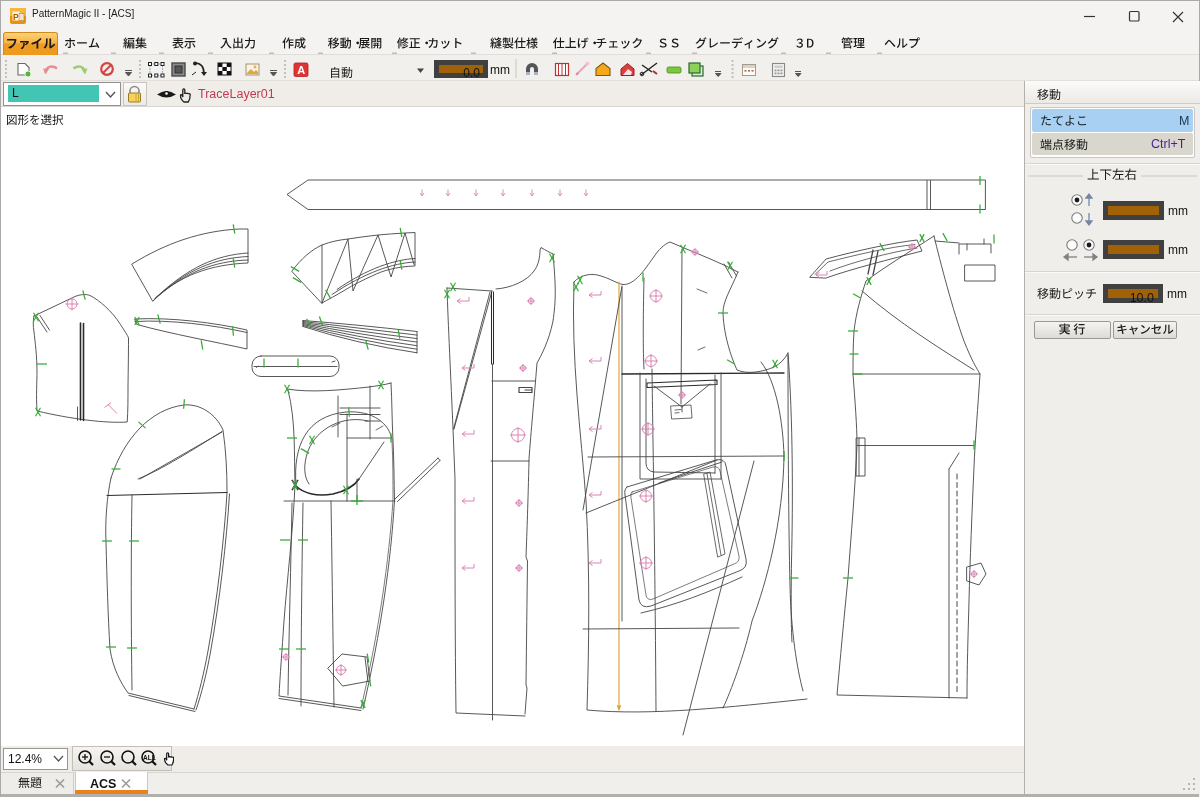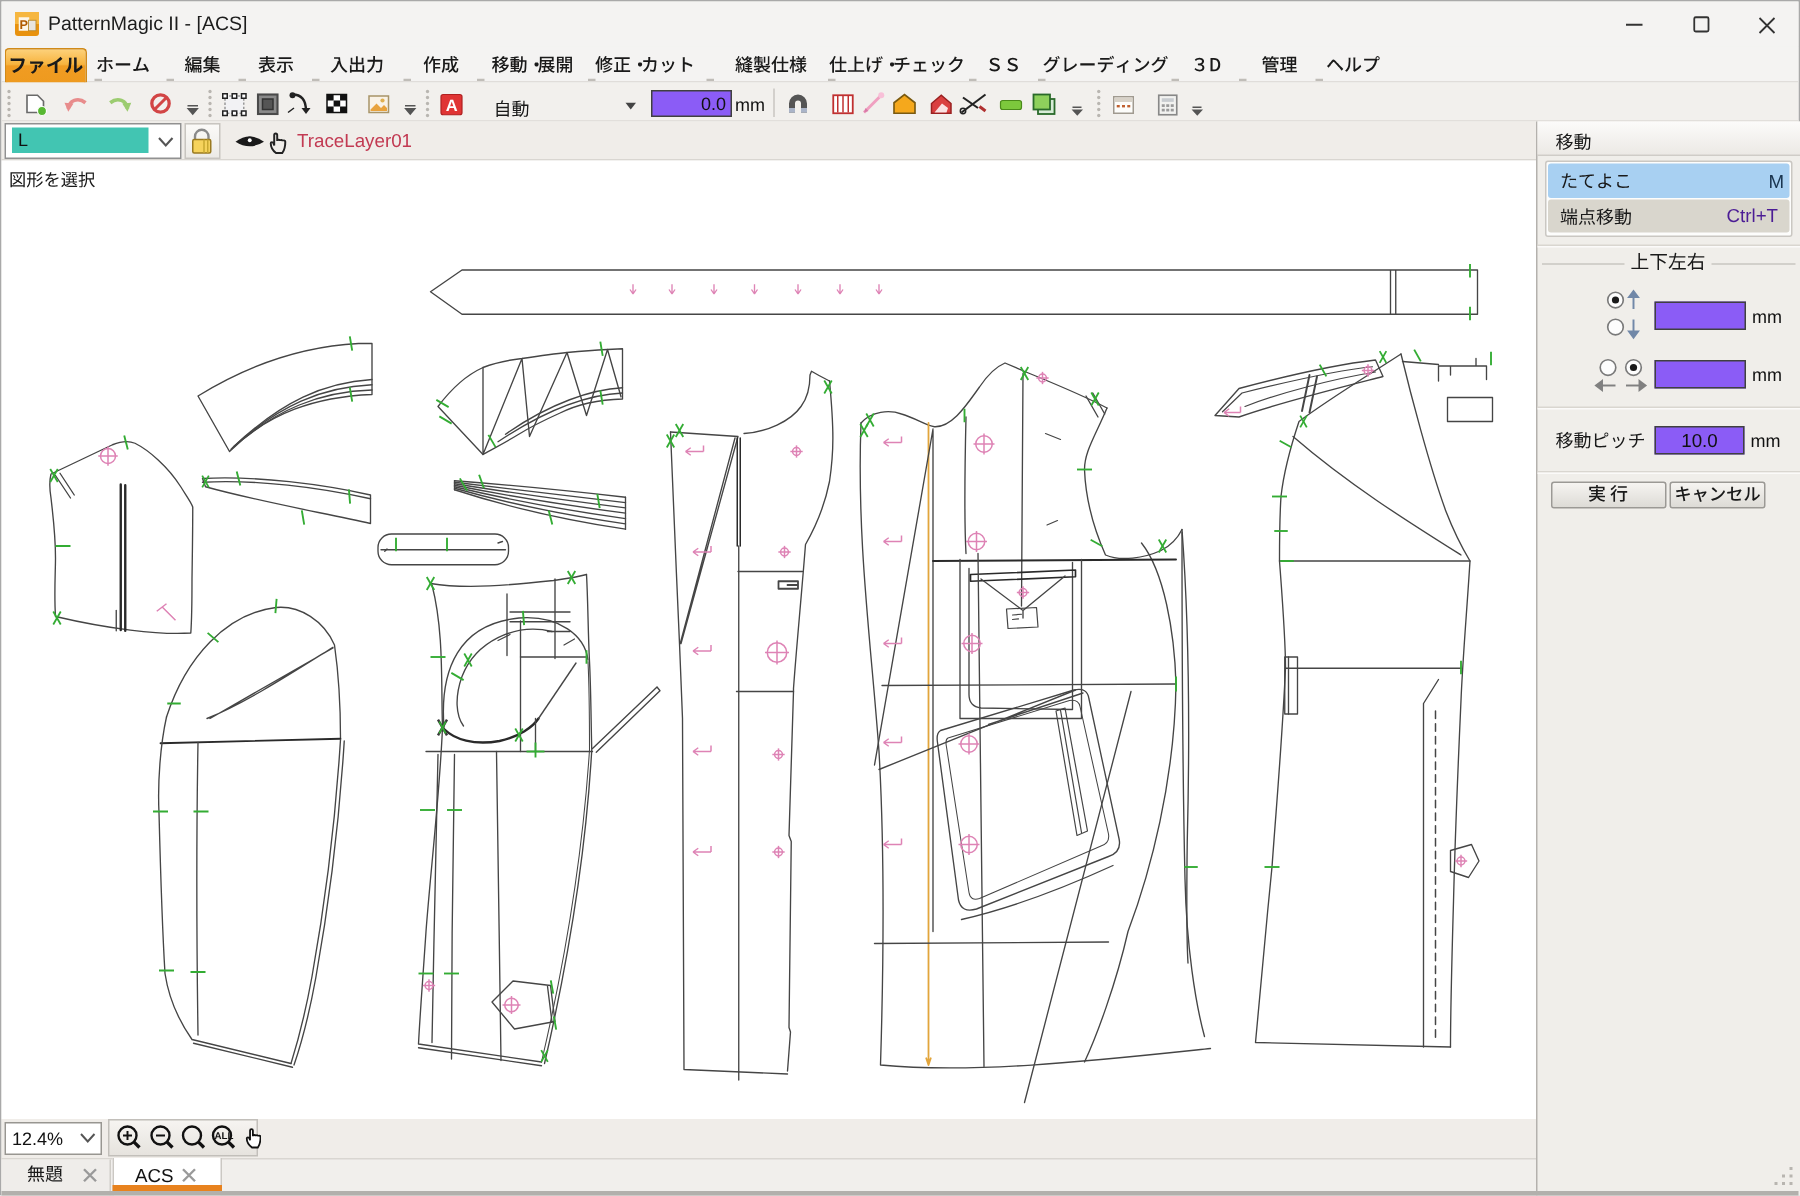--- a/index.html
+++ b/index.html
@@ -6,36 +6,36 @@
 #win{position:relative;width:1200px;height:797px;border:1px solid #a9a9a9}
 .abs{position:absolute}
 #titlebar{left:0;top:0;width:1198px;height:30px;background:#f4f3f2}
 #menubar{left:0;top:30px;width:1198px;height:24px;background:#f4f3f2;border-bottom:1px solid #e0ddda}
 #toolbar{left:0;top:54px;width:1198px;height:26px;background:#f2f0ed;border-bottom:1px solid #e2dfdb}
 #layerbar{left:0;top:80px;width:1023px;height:26px;background:#f0ede9;border-bottom:1px solid #d9d6d1}
 #canvas{left:0;top:106px;width:1023px;height:639px;background:#fff}
 #rightpanel{left:1023px;top:80px;width:176px;height:716px;background:#f0eeea;border-left:1px solid #b4b1ad}
 #zoombar{left:0;top:745px;width:1023px;height:26px;background:#f0ede9}
 #tabbar{left:0;top:771px;width:1023px;height:25px;background:#f1efec;border-top:1px solid #d9d6d1}
-.ibox{position:absolute;background:#8b5cf6;border:1px solid #404040}
+.ibox{position:absolute;background:#a16207;border:5px solid #404040}
 </style></head><body>
 <div id="win">
 <div class="abs" id="titlebar"></div>
     <div class="abs" id="menubar"></div>
     <div class="abs" id="toolbar"></div>
     <div class="abs" id="layerbar"></div>
     <div class="abs" id="canvas"></div>
     <svg class="abs" style="left:9px;top:7px" width="17" height="17">
 <rect x="0" y="0" width="16" height="16" rx="2" fill="#e8920f"></rect>
 <rect x="0" y="0" width="16" height="8" fill="#f6b63f"></rect>
 <rect x="2.5" y="3.5" width="7" height="9" fill="#fdf5e8"></rect>
 <text x="3" y="11.5" font-size="8.5" font-weight="bold" fill="#b05a00" font-family="Liberation Sans">P</text>
 <rect x="9" y="5.5" width="5" height="7" fill="#e8e4de" stroke="#b98a30" stroke-width="0.6"></rect>
 </svg>
-    <div class="abs" style="left:31px;top:7px;font-size:13px;color:#1c1c1c">PatternMagic II - [ACS]</div>
+    <div class="abs" style="left:31px;top:7px;font-size:10px;color:#1c1c1c">PatternMagic II - [ACS]</div>
     <svg class="abs" style="left:1070px;top:0" width="128" height="30">
 <line x1="13" y1="15.5" x2="24" y2="15.5" stroke="#333" stroke-width="1.2"></line>
 <rect x="58.5" y="10.5" width="9.5" height="9.5" fill="none" stroke="#333" stroke-width="1.2" rx="1"></rect>
 <path d="M102,11 L112,21 M112,11 L102,21" stroke="#333" stroke-width="1.2"></path>
 </svg>
     <div class="abs" style="left:2px;top:31px;width:55px;height:23px;background:linear-gradient(#fdd17a,#f7b33e 45%,#f09c22 50%,#ee9a1f);border:1px solid #d08a1a;border-bottom:none;border-radius:3px 3px 0 0"></div>
     <svg class="abs" style="left:0;top:30px" width="960" height="24">
       <path d="M15.6 8.7Q15.5 8.9 15.5 9.1Q15.4 9.3 15.3 9.5Q15.2 10.0 15.1 10.6Q14.9 11.1 14.7 11.8Q14.5 12.4 14.2 13.0Q13.8 13.6 13.5 14.1Q12.9 14.8 12.1 15.5Q11.4 16.2 10.5 16.7Q9.5 17.2 8.4 17.6L7.1 16.1Q8.3 15.8 9.2 15.3Q10.1 14.9 10.8 14.3Q11.5 13.8 12.0 13.1Q12.4 12.6 12.7 12.0Q13.0 11.4 13.2 10.8Q13.4 10.1 13.4 9.6Q13.3 9.6 12.8 9.6Q12.4 9.6 11.8 9.6Q11.2 9.6 10.6 9.6Q10.0 9.6 9.4 9.6Q8.8 9.6 8.3 9.6Q7.8 9.6 7.6 9.6Q7.2 9.6 6.8 9.6Q6.4 9.6 6.1 9.6V7.9Q6.3 7.9 6.6 7.9Q6.9 8.0 7.1 8.0Q7.4 8.0 7.6 8.0Q7.8 8.0 8.2 8.0Q8.6 8.0 9.0 8.0Q9.5 8.0 10.1 8.0Q10.6 8.0 11.1 8.0Q11.7 8.0 12.1 8.0Q12.6 8.0 12.9 8.0Q13.3 8.0 13.4 8.0Q13.6 8.0 13.9 8.0Q14.1 8.0 14.4 7.9Z M28.1 10.8Q28.0 10.9 27.9 11.0Q27.8 11.2 27.7 11.3Q27.6 11.5 27.3 11.9Q27.0 12.3 26.7 12.7Q26.3 13.2 26.0 13.6Q25.6 14.0 25.2 14.2L24.0 13.4Q24.4 13.1 24.7 12.8Q25.1 12.4 25.4 12.1Q25.7 11.7 25.8 11.5Q25.6 11.5 25.2 11.5Q24.8 11.5 24.3 11.5Q23.7 11.5 23.1 11.5Q22.5 11.5 21.9 11.5Q21.4 11.5 20.9 11.5Q20.5 11.5 20.4 11.5Q20.1 11.5 19.7 11.5Q19.4 11.5 19.1 11.5V9.9Q19.4 10.0 19.7 10.0Q20.1 10.0 20.4 10.0Q20.5 10.0 21.0 10.0Q21.4 10.0 22.0 10.0Q22.7 10.0 23.3 10.0Q24.0 10.0 24.6 10.0Q25.2 10.0 25.6 10.0Q26.0 10.0 26.2 10.0Q26.3 10.0 26.5 10.0Q26.7 10.0 26.9 10.0Q27.1 10.0 27.2 9.9ZM23.8 12.1Q23.8 12.8 23.8 13.5Q23.7 14.1 23.6 14.8Q23.4 15.4 23.1 16.0Q22.8 16.6 22.3 17.2Q21.7 17.7 20.8 18.2L19.5 17.2Q19.7 17.1 20.0 16.9Q20.2 16.8 20.5 16.6Q21.2 16.1 21.6 15.6Q21.9 15.0 22.1 14.4Q22.2 13.8 22.2 13.0Q22.2 12.7 22.2 12.5Q22.1 12.3 22.1 12.1Z M30.3 12.1Q32.0 11.7 33.3 11.1Q34.7 10.5 35.7 9.9Q36.4 9.5 37.0 9.0Q37.7 8.5 38.3 7.9Q38.9 7.4 39.3 6.9L40.6 8.1Q40.0 8.7 39.4 9.3Q38.7 9.9 37.9 10.4Q37.2 10.9 36.5 11.4Q35.8 11.8 34.9 12.2Q34.0 12.6 33.0 13.0Q32.0 13.4 31.1 13.7ZM35.5 10.7 37.3 10.3V15.9Q37.3 16.2 37.3 16.5Q37.3 16.8 37.3 17.1Q37.3 17.4 37.4 17.6H35.4Q35.4 17.4 35.4 17.1Q35.5 16.8 35.5 16.5Q35.5 16.2 35.5 15.9Z M48.3 16.7Q48.3 16.5 48.4 16.3Q48.4 16.1 48.4 15.8Q48.4 15.7 48.4 15.3Q48.4 14.8 48.4 14.3Q48.4 13.7 48.4 13.0Q48.4 12.3 48.4 11.6Q48.4 10.9 48.4 10.3Q48.4 9.7 48.4 9.2Q48.4 8.7 48.4 8.5Q48.4 8.1 48.3 7.8Q48.3 7.5 48.3 7.4H50.1Q50.1 7.5 50.1 7.8Q50.1 8.1 50.1 8.5Q50.1 8.7 50.1 9.2Q50.1 9.6 50.1 10.1Q50.1 10.7 50.1 11.3Q50.1 11.9 50.1 12.5Q50.1 13.1 50.1 13.6Q50.1 14.1 50.1 14.5Q50.1 14.9 50.1 15.1Q50.6 14.8 51.1 14.4Q51.7 14.1 52.2 13.5Q52.7 13.0 53.2 12.4L54.1 13.8Q53.6 14.5 52.9 15.1Q52.1 15.8 51.4 16.3Q50.6 16.9 49.9 17.2Q49.7 17.3 49.5 17.4Q49.4 17.5 49.3 17.6ZM42.5 16.5Q43.3 16.0 43.8 15.2Q44.4 14.3 44.6 13.5Q44.8 13.1 44.8 12.5Q44.9 11.9 44.9 11.2Q45.0 10.5 45.0 9.9Q45.0 9.2 45.0 8.6Q45.0 8.2 45.0 8.0Q44.9 7.7 44.9 7.5H46.7Q46.7 7.5 46.7 7.7Q46.7 7.8 46.6 8.1Q46.6 8.3 46.6 8.6Q46.6 9.1 46.6 9.9Q46.6 10.6 46.6 11.4Q46.5 12.1 46.4 12.8Q46.4 13.5 46.3 14.0Q46.0 15.0 45.4 15.9Q44.8 16.8 44.0 17.6Z" fill="#1a1a1a"></path>
       <path d="M69.9 7.0Q69.9 7.1 69.8 7.3Q69.8 7.4 69.8 7.6Q69.8 7.8 69.8 7.9Q69.8 8.3 69.8 8.7Q69.8 9.1 69.8 9.5Q69.8 9.9 69.8 10.3Q69.8 10.5 69.8 10.9Q69.8 11.4 69.8 11.9Q69.8 12.5 69.8 13.1Q69.8 13.7 69.8 14.2Q69.8 14.8 69.8 15.2Q69.8 15.7 69.8 15.9Q69.8 16.4 69.5 16.7Q69.3 16.9 68.7 16.9Q68.4 16.9 68.1 16.9Q67.7 16.9 67.4 16.9Q67.1 16.9 66.9 16.8L66.7 15.7Q67.1 15.7 67.5 15.8Q67.9 15.8 68.1 15.8Q68.3 15.8 68.5 15.7Q68.6 15.6 68.6 15.4Q68.6 15.2 68.6 14.8Q68.6 14.4 68.6 13.9Q68.6 13.4 68.6 12.8Q68.6 12.2 68.6 11.7Q68.6 11.2 68.6 10.8Q68.6 10.4 68.6 10.3Q68.6 10.0 68.6 9.6Q68.6 9.2 68.6 8.7Q68.6 8.3 68.6 7.9Q68.6 7.7 68.5 7.4Q68.5 7.1 68.5 7.0ZM64.3 9.0Q64.5 9.0 64.8 9.0Q65.1 9.1 65.4 9.1Q65.5 9.1 65.9 9.1Q66.4 9.1 67.0 9.1Q67.6 9.1 68.3 9.1Q69.1 9.1 69.8 9.1Q70.5 9.1 71.1 9.1Q71.7 9.1 72.2 9.1Q72.6 9.1 72.8 9.1Q73.0 9.1 73.3 9.0Q73.6 9.0 73.9 9.0V10.2Q73.6 10.2 73.3 10.2Q73.0 10.2 72.8 10.2Q72.6 10.2 72.2 10.2Q71.8 10.2 71.1 10.2Q70.5 10.2 69.8 10.2Q69.1 10.2 68.4 10.2Q67.7 10.2 67.0 10.2Q66.4 10.2 66.0 10.2Q65.5 10.2 65.4 10.2Q65.1 10.2 64.8 10.2Q64.5 10.2 64.3 10.2ZM67.2 12.0Q67.0 12.4 66.7 12.8Q66.4 13.3 66.1 13.8Q65.7 14.2 65.4 14.6Q65.1 15.0 64.9 15.3L63.8 14.6Q64.1 14.3 64.4 13.9Q64.8 13.6 65.1 13.1Q65.4 12.7 65.7 12.3Q65.9 11.9 66.1 11.5ZM72.2 11.5Q72.5 11.8 72.8 12.2Q73.0 12.6 73.3 13.0Q73.6 13.4 73.9 13.9Q74.1 14.3 74.3 14.6L73.2 15.2Q73.0 14.9 72.8 14.4Q72.5 14.0 72.2 13.5Q72.0 13.1 71.7 12.7Q71.4 12.3 71.2 12.0Z M76.2 11.1Q76.4 11.2 76.7 11.2Q77.0 11.2 77.3 11.2Q77.6 11.2 78.0 11.2Q78.2 11.2 78.6 11.2Q79.0 11.2 79.6 11.2Q80.1 11.2 80.7 11.2Q81.3 11.2 81.9 11.2Q82.4 11.2 83.0 11.2Q83.5 11.2 83.9 11.2Q84.3 11.2 84.5 11.2Q84.9 11.2 85.3 11.2Q85.6 11.2 85.8 11.1V12.6Q85.6 12.6 85.2 12.6Q84.9 12.6 84.5 12.6Q84.3 12.6 83.9 12.6Q83.5 12.6 83.0 12.6Q82.4 12.6 81.9 12.6Q81.3 12.6 80.7 12.6Q80.1 12.6 79.6 12.6Q79.0 12.6 78.6 12.6Q78.2 12.6 78.0 12.6Q77.5 12.6 77.0 12.6Q76.5 12.6 76.2 12.6Z M93.4 7.5Q93.3 7.8 93.2 8.0Q93.1 8.3 93.0 8.7Q92.9 9.0 92.7 9.6Q92.5 10.1 92.3 10.7Q92.1 11.4 91.9 12.1Q91.7 12.7 91.4 13.4Q91.2 14.0 91.0 14.5Q90.9 15.0 90.7 15.3L89.3 15.4Q89.5 15.0 89.7 14.5Q89.9 13.9 90.1 13.2Q90.4 12.6 90.6 11.9Q90.8 11.2 91.0 10.5Q91.3 9.9 91.4 9.3Q91.6 8.8 91.7 8.5Q91.8 8.0 91.8 7.7Q91.9 7.5 91.9 7.2ZM95.7 11.5Q96.0 11.9 96.4 12.6Q96.7 13.2 97.1 13.9Q97.5 14.6 97.8 15.3Q98.1 15.9 98.3 16.4L97.0 17.0Q96.8 16.5 96.5 15.8Q96.3 15.1 95.9 14.4Q95.5 13.7 95.2 13.0Q94.8 12.4 94.5 12.0ZM89.0 15.0Q89.5 15.0 90.1 14.9Q90.7 14.9 91.4 14.8Q92.1 14.7 92.8 14.7Q93.5 14.6 94.2 14.5Q94.9 14.4 95.5 14.4Q96.1 14.3 96.5 14.2L96.8 15.4Q96.4 15.5 95.7 15.5Q95.1 15.6 94.4 15.7Q93.7 15.8 92.9 15.9Q92.2 15.9 91.4 16.0Q90.7 16.1 90.1 16.2Q89.5 16.2 89.1 16.3Q88.9 16.3 88.6 16.3Q88.3 16.4 88.0 16.4L87.8 15.0Q88.1 15.0 88.4 15.0Q88.8 15.0 89.0 15.0Z" fill="#1a1a1a"></path>
       <path d="M129.4 12.6H130.1V17.4H129.4ZM130.9 12.6H131.6V17.4H130.9ZM126.7 7.1H133.4V8.1H126.7ZM128.3 14.4H132.9V15.3H128.3ZM127.1 8.7H128.1V11.3Q128.1 12.0 128.1 12.8Q128.0 13.6 127.9 14.4Q127.7 15.2 127.5 16.0Q127.2 16.7 126.7 17.4Q126.6 17.3 126.5 17.2Q126.3 17.0 126.2 16.9Q126.0 16.8 125.9 16.8Q126.3 16.2 126.6 15.5Q126.8 14.8 126.9 14.0Q127.1 13.3 127.1 12.6Q127.1 11.9 127.1 11.3ZM127.6 8.7H133.1V11.6H127.6V10.7H132.0V9.6H127.6ZM127.9 12.3H133.0V13.2H128.7V17.5H127.9ZM132.4 12.3H133.3V16.5Q133.3 16.8 133.3 17.0Q133.2 17.2 133.0 17.3Q132.8 17.4 132.6 17.5Q132.4 17.5 132.0 17.5Q132.0 17.3 131.9 17.0Q131.8 16.8 131.7 16.6Q131.9 16.6 132.1 16.6Q132.2 16.6 132.3 16.6Q132.4 16.6 132.4 16.5ZM124.3 6.4 125.2 6.7Q125.0 7.2 124.8 7.7Q124.5 8.2 124.3 8.6Q124.0 9.0 123.8 9.4L123.0 9.1Q123.2 8.7 123.5 8.2Q123.7 7.8 123.9 7.3Q124.1 6.8 124.3 6.4ZM125.5 7.8 126.5 8.2Q126.1 8.9 125.6 9.6Q125.1 10.3 124.6 11.0Q124.1 11.7 123.7 12.2L123.0 11.9Q123.3 11.5 123.7 11.0Q124.0 10.5 124.4 9.9Q124.7 9.3 125.0 8.8Q125.3 8.2 125.5 7.8ZM122.4 9.0 122.9 8.2Q123.3 8.5 123.6 8.9Q123.9 9.2 124.2 9.6Q124.5 9.9 124.6 10.2L124.0 11.0Q123.9 10.7 123.6 10.4Q123.3 10.0 123.0 9.6Q122.7 9.3 122.4 9.0ZM125.1 10.5 125.9 10.2Q126.1 10.6 126.3 11.1Q126.5 11.6 126.7 12.0Q126.8 12.4 126.9 12.8L126.1 13.1Q126.0 12.8 125.9 12.3Q125.7 11.9 125.5 11.4Q125.3 10.9 125.1 10.5ZM122.3 11.7Q123.1 11.6 124.1 11.6Q125.1 11.5 126.2 11.4L126.2 12.4Q125.2 12.5 124.2 12.5Q123.2 12.6 122.4 12.7ZM125.3 13.5 126.1 13.3Q126.3 13.8 126.5 14.4Q126.7 15.0 126.7 15.5L125.9 15.7Q125.9 15.3 125.7 14.6Q125.6 14.0 125.3 13.5ZM122.9 13.3 123.8 13.5Q123.7 14.3 123.5 15.1Q123.3 16.0 123.1 16.5Q123.0 16.5 122.8 16.4Q122.7 16.3 122.5 16.3Q122.4 16.2 122.2 16.1Q122.5 15.6 122.7 14.8Q122.9 14.1 122.9 13.3ZM124.2 12.1H125.1V17.5H124.2Z M134.6 13.7H145.4V14.7H134.6ZM136.8 9.3H144.1V10.1H136.8ZM136.8 10.8H144.1V11.5H136.8ZM136.6 7.7H144.7V8.6H136.6ZM139.7 8.3H140.8V12.6H139.7ZM139.4 12.9H140.5V17.5H139.4ZM139.2 14.1 140.1 14.5Q139.7 15.0 139.1 15.4Q138.5 15.8 137.8 16.2Q137.1 16.6 136.4 16.9Q135.7 17.2 135.0 17.4Q134.9 17.2 134.7 16.9Q134.5 16.6 134.3 16.5Q134.9 16.3 135.7 16.1Q136.4 15.8 137.0 15.5Q137.7 15.2 138.3 14.8Q138.8 14.5 139.2 14.1ZM140.7 14.1Q141.1 14.4 141.7 14.8Q142.2 15.2 142.9 15.5Q143.6 15.8 144.3 16.0Q145.0 16.2 145.7 16.4Q145.5 16.5 145.4 16.7Q145.3 16.8 145.1 17.0Q145.0 17.2 144.9 17.3Q144.3 17.1 143.6 16.8Q142.8 16.5 142.2 16.2Q141.5 15.8 140.9 15.4Q140.3 15.0 139.9 14.5ZM140.3 6.4 141.5 6.5Q141.3 7.0 141.0 7.5Q140.7 8.0 140.5 8.3L139.5 8.1Q139.7 7.8 139.9 7.3Q140.1 6.8 140.3 6.4ZM137.2 6.3 138.3 6.6Q138.0 7.2 137.5 7.9Q137.0 8.6 136.4 9.3Q135.8 10.0 135.1 10.5Q135.0 10.4 134.9 10.3Q134.7 10.1 134.6 10.0Q134.4 9.9 134.3 9.8Q135.0 9.3 135.5 8.7Q136.1 8.1 136.5 7.5Q136.9 6.9 137.2 6.3ZM136.0 8.3H137.1V12.2H145.1V13.1H136.0Z" fill="#1a1a1a"></path>
@@ -537,21 +537,21 @@
     </svg>
     <div class="abs" id="rightpanel"></div>
     <div class="abs" style="left:1024px;top:80px;width:175px;height:23px;background:linear-gradient(#fcfbfa,#ece9e5);border-bottom:1px solid #cfccc7"></div>
     <div class="abs" style="left:1029px;top:106px;width:165px;height:51px;background:#fdfdfc;border:1px solid #cac7c2;border-radius:2px"></div>
     <div class="abs" style="left:1031px;top:108px;width:161px;height:23px;background:#a8d0f2;border-radius:2px"></div>
     <div class="abs" style="left:1031px;top:132px;width:161px;height:22px;background:#d9d6cd;border-radius:2px"></div>
     <div class="ibox" style="left:1102px;top:200px;width:61px;height:19px"></div>
     <div class="abs" style="left:1167px;top:203px;font-size:12px;color:#111">mm</div>
     <div class="ibox" style="left:1102px;top:239px;width:61px;height:19px"></div>
     <div class="abs" style="left:1167px;top:242px;font-size:12px;color:#111">mm</div>
-    <div class="ibox" style="left:1102px;top:283px;width:60px;height:19px;font-size:12.5px;text-align:center;padding:1.5px 4px;color:#111">10.0</div>
+    <div class="ibox" style="left:1102px;top:283px;width:60px;height:19px;font-size:12.5px;text-align:right;padding:1.5px 4px;color:#111">10.0</div>
     <div class="abs" style="left:1166px;top:286px;font-size:12px;color:#111">mm</div>
     <div class="abs" style="left:1033px;top:320px;width:77px;height:18px;background:linear-gradient(#f6f4f1,#dddbd6);border:1px solid #9b9995;border-radius:2px"></div>
     <div class="abs" style="left:1112px;top:320px;width:64px;height:18px;background:linear-gradient(#f6f4f1,#dddbd6);border:1px solid #9b9995;border-radius:2px"></div>
     <svg class="abs" style="left:0;top:0" width="1200" height="797">
       <path d="M1043.7 87.9 1044.6 88.1Q1044.1 89.0 1043.3 89.8Q1042.4 90.6 1041.2 91.3Q1041.2 91.2 1041.1 91.1Q1041.0 91.0 1040.8 90.8Q1040.7 90.7 1040.6 90.7Q1041.8 90.1 1042.5 89.4Q1043.3 88.6 1043.7 87.9ZM1043.4 89.0H1046.3V89.7H1042.9ZM1046.0 89.0H1046.2L1046.4 88.9L1046.9 89.2Q1046.6 90.1 1046.0 90.9Q1045.4 91.6 1044.7 92.2Q1043.9 92.8 1043.1 93.2Q1042.2 93.6 1041.3 93.8Q1041.3 93.7 1041.1 93.5Q1041.0 93.2 1040.8 93.1Q1041.7 92.9 1042.5 92.6Q1043.3 92.2 1044.0 91.7Q1044.7 91.2 1045.2 90.5Q1045.7 89.9 1046.0 89.1ZM1042.2 90.6 1042.7 90.1Q1043.1 90.3 1043.4 90.5Q1043.8 90.8 1044.1 91.1Q1044.4 91.3 1044.6 91.5L1044.0 92.0Q1043.8 91.8 1043.5 91.6Q1043.2 91.3 1042.8 91.0Q1042.5 90.8 1042.2 90.6ZM1044.3 92.4 1045.3 92.6Q1044.7 93.6 1043.7 94.5Q1042.8 95.4 1041.4 96.1Q1041.3 96.0 1041.2 95.9Q1041.1 95.8 1041.0 95.7Q1040.9 95.6 1040.8 95.5Q1041.7 95.1 1042.4 94.6Q1043.1 94.1 1043.6 93.5Q1044.1 93.0 1044.3 92.4ZM1044.0 93.6H1046.9V94.3H1043.5ZM1046.6 93.6H1046.8L1047.0 93.5L1047.5 93.8Q1047.2 94.9 1046.5 95.8Q1045.9 96.7 1045.0 97.3Q1044.2 97.9 1043.1 98.3Q1042.1 98.7 1041.1 99.0Q1041.0 98.8 1040.9 98.6Q1040.7 98.3 1040.6 98.2Q1041.6 98.0 1042.6 97.6Q1043.5 97.3 1044.3 96.7Q1045.1 96.2 1045.7 95.4Q1046.3 94.7 1046.6 93.7ZM1042.4 95.4 1043.1 94.9Q1043.4 95.1 1043.8 95.4Q1044.2 95.6 1044.6 95.9Q1044.9 96.2 1045.2 96.5L1044.5 97.0Q1044.3 96.8 1044.0 96.5Q1043.6 96.2 1043.2 95.9Q1042.8 95.6 1042.4 95.4ZM1038.5 88.9H1039.4V98.9H1038.5ZM1036.6 91.3H1040.9V92.1H1036.6ZM1038.6 91.6 1039.2 91.9Q1039.0 92.5 1038.7 93.2Q1038.5 93.9 1038.1 94.5Q1037.8 95.2 1037.5 95.8Q1037.2 96.4 1036.8 96.8Q1036.7 96.6 1036.6 96.3Q1036.5 96.1 1036.3 95.9Q1036.7 95.6 1037.0 95.1Q1037.3 94.6 1037.6 94.0Q1037.9 93.4 1038.2 92.8Q1038.4 92.2 1038.6 91.6ZM1040.3 88.1 1041.0 88.8Q1040.4 89.0 1039.7 89.2Q1039.0 89.4 1038.2 89.5Q1037.5 89.7 1036.8 89.8Q1036.8 89.6 1036.7 89.4Q1036.6 89.2 1036.5 89.1Q1037.2 89.0 1037.9 88.8Q1038.6 88.7 1039.3 88.5Q1039.9 88.3 1040.3 88.1ZM1039.4 92.8Q1039.5 92.9 1039.7 93.2Q1040.0 93.4 1040.2 93.7Q1040.5 94.0 1040.7 94.2Q1041.0 94.4 1041.1 94.5L1040.5 95.3Q1040.4 95.1 1040.2 94.8Q1040.0 94.5 1039.8 94.2Q1039.5 93.9 1039.3 93.6Q1039.1 93.4 1039.0 93.2Z M1048.8 95.8H1054.3V96.4H1048.8ZM1048.5 90.0H1054.5V90.7H1048.5ZM1051.1 88.9H1051.9V97.7H1051.1ZM1048.5 97.7Q1049.2 97.7 1050.2 97.6Q1051.1 97.5 1052.2 97.4Q1053.3 97.3 1054.4 97.2L1054.4 97.9Q1053.3 98.0 1052.3 98.1Q1051.3 98.2 1050.3 98.3Q1049.4 98.4 1048.6 98.5ZM1049.6 93.5V94.4H1053.5V93.5ZM1049.6 92.1V92.9H1053.5V92.1ZM1048.9 91.4H1054.3V95.0H1048.9ZM1053.8 88.0 1054.3 88.7Q1053.6 88.9 1052.7 89.0Q1051.7 89.1 1050.7 89.2Q1049.7 89.3 1048.8 89.3Q1048.8 89.2 1048.8 89.0Q1048.7 88.8 1048.6 88.6Q1049.3 88.6 1050.0 88.5Q1050.7 88.5 1051.4 88.4Q1052.1 88.3 1052.8 88.2Q1053.4 88.1 1053.8 88.0ZM1054.4 90.7H1058.7V91.6H1054.4ZM1058.4 90.7H1059.3Q1059.3 90.7 1059.3 90.8Q1059.3 90.9 1059.3 91.0Q1059.3 91.1 1059.3 91.2Q1059.2 93.1 1059.1 94.4Q1059.1 95.7 1059.0 96.5Q1059.0 97.3 1058.9 97.8Q1058.8 98.2 1058.6 98.4Q1058.4 98.7 1058.2 98.8Q1058.1 98.9 1057.8 98.9Q1057.5 98.9 1057.1 98.9Q1056.7 98.9 1056.3 98.9Q1056.3 98.7 1056.2 98.5Q1056.2 98.2 1056.1 98.0Q1056.5 98.1 1056.9 98.1Q1057.2 98.1 1057.4 98.1Q1057.6 98.1 1057.7 98.1Q1057.7 98.0 1057.8 97.9Q1057.9 97.8 1058.0 97.3Q1058.1 96.9 1058.2 96.1Q1058.2 95.3 1058.3 94.0Q1058.3 92.8 1058.4 90.9ZM1055.9 88.1H1056.7Q1056.7 89.5 1056.7 90.8Q1056.7 92.2 1056.5 93.4Q1056.4 94.6 1056.1 95.6Q1055.8 96.7 1055.2 97.5Q1054.7 98.4 1053.8 99.0Q1053.8 98.9 1053.7 98.8Q1053.5 98.7 1053.4 98.6Q1053.3 98.4 1053.2 98.4Q1054.0 97.8 1054.5 97.0Q1055.0 96.2 1055.3 95.2Q1055.6 94.2 1055.7 93.1Q1055.8 92.0 1055.8 90.7Q1055.9 89.4 1055.9 88.1Z" fill="#1a1a1a"></path>
       <path d="M1044.3 114.6Q1044.3 114.8 1044.2 115.0Q1044.1 115.3 1044.1 115.5Q1044.0 115.9 1043.9 116.5Q1043.8 117.1 1043.6 117.7Q1043.5 118.3 1043.3 118.9Q1043.2 119.6 1043.0 120.3Q1042.7 121.1 1042.5 121.8Q1042.2 122.6 1042.0 123.3Q1041.7 123.9 1041.5 124.4L1040.4 124.1Q1040.7 123.6 1041.0 123.0Q1041.3 122.3 1041.5 121.6Q1041.8 120.8 1042.0 120.1Q1042.3 119.3 1042.4 118.7Q1042.5 118.3 1042.7 117.8Q1042.8 117.3 1042.9 116.9Q1043.0 116.5 1043.0 116.1Q1043.1 115.7 1043.1 115.5Q1043.2 115.2 1043.2 114.9Q1043.2 114.6 1043.2 114.5ZM1041.7 116.6Q1042.3 116.6 1043.1 116.5Q1043.9 116.4 1044.7 116.3Q1045.5 116.2 1046.2 116.0V116.9Q1045.5 117.1 1044.7 117.2Q1043.8 117.3 1043.1 117.4Q1042.3 117.5 1041.6 117.5Q1041.2 117.5 1040.9 117.4Q1040.6 117.4 1040.2 117.4L1040.2 116.5Q1040.6 116.5 1041.0 116.5Q1041.3 116.6 1041.7 116.6ZM1045.4 118.2Q1045.9 118.2 1046.5 118.1Q1047.1 118.1 1047.6 118.1Q1048.2 118.1 1048.7 118.1Q1049.2 118.2 1049.7 118.2L1049.7 119.1Q1049.2 119.1 1048.7 119.0Q1048.2 119.0 1047.7 119.0Q1047.1 119.0 1046.6 119.0Q1046.0 119.0 1045.4 119.1ZM1045.7 121.1Q1045.6 121.4 1045.6 121.7Q1045.5 122.0 1045.5 122.2Q1045.5 122.4 1045.6 122.6Q1045.7 122.8 1045.9 123.0Q1046.1 123.1 1046.5 123.2Q1046.9 123.3 1047.6 123.3Q1048.1 123.3 1048.7 123.3Q1049.3 123.2 1049.9 123.1L1049.9 124.1Q1049.4 124.1 1048.8 124.2Q1048.2 124.2 1047.5 124.2Q1046.1 124.2 1045.4 123.8Q1044.6 123.3 1044.6 122.5Q1044.6 122.1 1044.7 121.8Q1044.7 121.4 1044.8 121.0Z M1052.0 116.0Q1052.4 116.0 1052.6 116.0Q1052.9 116.0 1053.1 116.0Q1053.4 115.9 1053.9 115.9Q1054.5 115.8 1055.2 115.8Q1055.9 115.7 1056.7 115.6Q1057.5 115.5 1058.3 115.5Q1059.0 115.4 1059.6 115.4Q1060.2 115.3 1060.7 115.3Q1061.2 115.3 1061.6 115.3L1061.6 116.2Q1061.2 116.2 1060.8 116.2Q1060.4 116.2 1060.0 116.3Q1059.5 116.3 1059.2 116.4Q1058.6 116.6 1058.1 117.0Q1057.6 117.5 1057.2 118.0Q1056.9 118.5 1056.7 119.1Q1056.5 119.7 1056.5 120.2Q1056.5 120.9 1056.7 121.4Q1057.0 122.0 1057.4 122.3Q1057.8 122.7 1058.3 122.9Q1058.9 123.1 1059.4 123.2Q1060.0 123.4 1060.6 123.4L1060.3 124.4Q1059.6 124.3 1058.9 124.2Q1058.3 124.0 1057.6 123.7Q1057.0 123.4 1056.6 122.9Q1056.1 122.5 1055.8 121.9Q1055.5 121.2 1055.5 120.4Q1055.5 119.5 1055.9 118.7Q1056.2 117.9 1056.7 117.3Q1057.2 116.7 1057.8 116.4Q1057.4 116.4 1056.8 116.5Q1056.3 116.5 1055.6 116.6Q1055.0 116.7 1054.3 116.8Q1053.6 116.8 1053.1 116.9Q1052.5 117.0 1052.1 117.1Z M1069.5 114.6Q1069.5 114.7 1069.5 114.9Q1069.4 115.1 1069.4 115.4Q1069.4 115.6 1069.4 115.8Q1069.4 116.2 1069.4 116.8Q1069.4 117.4 1069.4 118.0Q1069.4 118.5 1069.4 119.1Q1069.5 119.8 1069.5 120.5Q1069.5 121.1 1069.6 121.7Q1069.6 122.3 1069.6 122.7Q1069.6 123.1 1069.5 123.4Q1069.3 123.8 1069.1 124.0Q1068.8 124.3 1068.4 124.4Q1068.0 124.5 1067.4 124.5Q1066.6 124.5 1065.9 124.4Q1065.3 124.2 1064.9 123.8Q1064.5 123.3 1064.5 122.7Q1064.5 122.1 1064.8 121.7Q1065.2 121.2 1065.8 121.0Q1066.5 120.7 1067.5 120.7Q1068.4 120.7 1069.3 120.9Q1070.1 121.1 1070.8 121.4Q1071.6 121.8 1072.2 122.2Q1072.8 122.6 1073.3 123.0L1072.7 123.9Q1072.2 123.5 1071.7 123.0Q1071.1 122.6 1070.4 122.3Q1069.7 121.9 1069.0 121.7Q1068.2 121.5 1067.4 121.5Q1066.5 121.5 1066.0 121.8Q1065.5 122.1 1065.5 122.6Q1065.5 123.1 1066.0 123.4Q1066.4 123.7 1067.3 123.7Q1068.0 123.7 1068.3 123.3Q1068.6 123.0 1068.6 122.4Q1068.6 122.1 1068.6 121.5Q1068.6 121.0 1068.5 120.3Q1068.5 119.7 1068.5 119.0Q1068.5 118.4 1068.5 118.0Q1068.5 117.6 1068.5 117.2Q1068.5 116.8 1068.5 116.4Q1068.5 116.0 1068.5 115.8Q1068.4 115.5 1068.4 115.3Q1068.4 115.1 1068.4 114.9Q1068.4 114.7 1068.4 114.6ZM1068.9 117.0Q1069.2 117.0 1069.7 117.0Q1070.2 117.0 1070.7 116.9Q1071.3 116.9 1071.9 116.9Q1072.5 116.8 1073.0 116.8L1073.0 117.7Q1072.5 117.7 1071.9 117.8Q1071.3 117.8 1070.8 117.8Q1070.2 117.9 1069.7 117.9Q1069.2 117.9 1068.9 117.9Z M1077.8 115.6Q1078.5 115.7 1079.3 115.7Q1080.1 115.7 1081.0 115.7Q1081.6 115.7 1082.1 115.7Q1082.7 115.7 1083.3 115.6Q1083.8 115.6 1084.2 115.6V116.5Q1083.8 116.6 1083.3 116.6Q1082.7 116.6 1082.1 116.7Q1081.6 116.7 1081.0 116.7Q1080.1 116.7 1079.3 116.7Q1078.5 116.6 1077.8 116.6ZM1078.3 120.4Q1078.2 120.8 1078.1 121.1Q1078.1 121.4 1078.1 121.8Q1078.1 122.5 1078.8 122.9Q1079.5 123.3 1080.9 123.3Q1081.7 123.3 1082.5 123.3Q1083.3 123.2 1083.9 123.1Q1084.6 123.0 1085.0 122.8L1085.0 123.9Q1084.6 124.0 1084.0 124.1Q1083.3 124.2 1082.6 124.2Q1081.8 124.3 1080.9 124.3Q1079.7 124.3 1078.9 124.0Q1078.0 123.8 1077.5 123.3Q1077.1 122.7 1077.1 122.0Q1077.1 121.5 1077.2 121.1Q1077.2 120.7 1077.3 120.3Z" fill="#1a1a1a"></path>
       <path d="M1043.5 142.3H1050.5V143.1H1043.5ZM1045.8 144.5H1046.5V148.8H1045.8ZM1047.6 144.5H1048.3V148.8H1047.6ZM1046.5 137.9H1047.4V141.0H1046.5ZM1043.9 144.2H1049.9V145.0H1044.7V148.9H1043.9ZM1049.4 144.2H1050.2V148.1Q1050.2 148.4 1050.2 148.6Q1050.1 148.7 1049.9 148.8Q1049.8 148.9 1049.5 148.9Q1049.2 149.0 1048.8 149.0Q1048.8 148.8 1048.7 148.6Q1048.6 148.4 1048.6 148.2Q1048.8 148.3 1049.0 148.3Q1049.2 148.3 1049.3 148.2Q1049.4 148.2 1049.4 148.1ZM1046.5 142.5 1047.6 142.7Q1047.4 143.3 1047.2 143.8Q1047.1 144.3 1046.9 144.7L1046.2 144.5Q1046.3 144.1 1046.4 143.5Q1046.5 143.0 1046.5 142.5ZM1044.0 138.5H1044.9V140.6H1049.2V138.5H1050.1V141.4H1044.0ZM1039.6 140.3H1043.4V141.2H1039.6ZM1041.1 138.1H1041.9V140.7H1041.1ZM1039.4 146.5Q1040.2 146.3 1041.3 146.1Q1042.5 145.9 1043.6 145.6L1043.7 146.4Q1042.6 146.7 1041.6 146.9Q1040.5 147.2 1039.6 147.4ZM1039.9 141.7 1040.6 141.6Q1040.7 142.2 1040.8 142.9Q1040.9 143.6 1041.0 144.3Q1041.1 145.0 1041.1 145.5L1040.3 145.6Q1040.3 145.1 1040.3 144.4Q1040.2 143.8 1040.1 143.1Q1040.0 142.4 1039.9 141.7ZM1042.3 141.5 1043.1 141.7Q1043.0 142.4 1042.9 143.2Q1042.7 144.0 1042.6 144.8Q1042.4 145.5 1042.3 146.1L1041.6 145.9Q1041.7 145.5 1041.8 144.9Q1041.9 144.4 1042.0 143.8Q1042.1 143.2 1042.2 142.6Q1042.2 142.0 1042.3 141.5Z M1056.5 137.9H1057.4V142.0H1056.5ZM1053.8 142.4V144.6H1060.1V142.4ZM1053.0 141.6H1061.0V145.4H1053.0ZM1056.9 139.2H1061.9V140.0H1056.9ZM1055.1 146.5 1055.9 146.4Q1056.0 146.8 1056.1 147.2Q1056.2 147.6 1056.2 148.0Q1056.2 148.4 1056.2 148.7L1055.3 148.9Q1055.3 148.6 1055.3 148.1Q1055.3 147.7 1055.2 147.3Q1055.2 146.8 1055.1 146.5ZM1057.6 146.5 1058.4 146.3Q1058.6 146.7 1058.7 147.1Q1058.9 147.5 1059.1 147.9Q1059.2 148.3 1059.3 148.6L1058.4 148.8Q1058.3 148.5 1058.2 148.1Q1058.1 147.7 1057.9 147.3Q1057.7 146.8 1057.6 146.5ZM1060.0 146.4 1060.8 146.1Q1061.1 146.4 1061.4 146.9Q1061.7 147.3 1062.0 147.7Q1062.3 148.2 1062.4 148.5L1061.6 148.9Q1061.4 148.5 1061.2 148.1Q1060.9 147.7 1060.6 147.2Q1060.3 146.8 1060.0 146.4ZM1053.1 146.1 1054.0 146.4Q1053.7 147.1 1053.3 147.8Q1052.8 148.5 1052.3 148.9L1051.5 148.6Q1052.0 148.1 1052.4 147.5Q1052.9 146.8 1053.1 146.1Z M1070.7 137.9 1071.6 138.1Q1071.1 139.0 1070.3 139.8Q1069.4 140.6 1068.2 141.3Q1068.2 141.2 1068.1 141.1Q1068.0 141.0 1067.8 140.8Q1067.7 140.7 1067.6 140.7Q1068.8 140.1 1069.5 139.4Q1070.3 138.6 1070.7 137.9ZM1070.4 139.0H1073.3V139.7H1069.9ZM1073.0 139.0H1073.2L1073.4 138.9L1073.9 139.2Q1073.6 140.1 1073.0 140.9Q1072.4 141.6 1071.7 142.2Q1070.9 142.8 1070.1 143.2Q1069.2 143.6 1068.3 143.8Q1068.3 143.7 1068.1 143.5Q1068.0 143.2 1067.8 143.1Q1068.7 142.9 1069.5 142.6Q1070.3 142.2 1071.0 141.7Q1071.7 141.2 1072.2 140.5Q1072.7 139.9 1073.0 139.1ZM1069.2 140.6 1069.7 140.1Q1070.1 140.3 1070.4 140.5Q1070.8 140.8 1071.1 141.1Q1071.4 141.3 1071.6 141.5L1071.0 142.0Q1070.8 141.8 1070.5 141.6Q1070.2 141.3 1069.8 141.0Q1069.5 140.8 1069.2 140.6ZM1071.3 142.4 1072.3 142.6Q1071.7 143.6 1070.7 144.5Q1069.8 145.4 1068.4 146.1Q1068.3 146.0 1068.2 145.9Q1068.1 145.8 1068.0 145.7Q1067.9 145.6 1067.8 145.5Q1068.7 145.1 1069.4 144.6Q1070.1 144.1 1070.6 143.5Q1071.1 143.0 1071.3 142.4ZM1071.0 143.6H1073.9V144.3H1070.5ZM1073.6 143.6H1073.8L1074.0 143.5L1074.5 143.8Q1074.2 144.9 1073.5 145.8Q1072.9 146.7 1072.0 147.3Q1071.2 147.9 1070.1 148.3Q1069.1 148.7 1068.1 149.0Q1068.0 148.8 1067.9 148.6Q1067.7 148.3 1067.6 148.2Q1068.6 148.0 1069.6 147.6Q1070.5 147.3 1071.3 146.7Q1072.1 146.2 1072.7 145.4Q1073.3 144.7 1073.6 143.7ZM1069.4 145.4 1070.1 144.9Q1070.4 145.1 1070.8 145.4Q1071.2 145.6 1071.6 145.9Q1071.9 146.2 1072.2 146.5L1071.5 147.0Q1071.3 146.8 1071.0 146.5Q1070.6 146.2 1070.2 145.9Q1069.8 145.6 1069.4 145.4ZM1065.5 138.9H1066.4V148.9H1065.5ZM1063.6 141.3H1067.9V142.1H1063.6ZM1065.6 141.6 1066.2 141.9Q1066.0 142.5 1065.7 143.2Q1065.5 143.9 1065.1 144.5Q1064.8 145.2 1064.5 145.8Q1064.2 146.4 1063.8 146.8Q1063.7 146.6 1063.6 146.3Q1063.5 146.1 1063.3 145.9Q1063.7 145.6 1064.0 145.1Q1064.3 144.6 1064.6 144.0Q1064.9 143.4 1065.2 142.8Q1065.4 142.2 1065.6 141.6ZM1067.3 138.1 1068.0 138.8Q1067.4 139.0 1066.7 139.2Q1066.0 139.4 1065.2 139.5Q1064.5 139.7 1063.8 139.8Q1063.8 139.6 1063.7 139.4Q1063.6 139.2 1063.5 139.1Q1064.2 139.0 1064.9 138.8Q1065.6 138.7 1066.3 138.5Q1066.9 138.3 1067.3 138.1ZM1066.4 142.8Q1066.5 142.9 1066.7 143.2Q1067.0 143.4 1067.2 143.7Q1067.5 144.0 1067.7 144.2Q1068.0 144.4 1068.1 144.5L1067.5 145.3Q1067.4 145.1 1067.2 144.8Q1067.0 144.5 1066.8 144.2Q1066.5 143.9 1066.3 143.6Q1066.1 143.4 1066.0 143.2Z M1075.8 145.8H1081.3V146.4H1075.8ZM1075.5 140.0H1081.5V140.7H1075.5ZM1078.1 138.9H1078.9V147.7H1078.1ZM1075.5 147.7Q1076.2 147.7 1077.2 147.6Q1078.1 147.5 1079.2 147.4Q1080.3 147.3 1081.4 147.2L1081.4 147.9Q1080.3 148.0 1079.3 148.1Q1078.3 148.2 1077.3 148.3Q1076.4 148.4 1075.6 148.5ZM1076.6 143.5V144.4H1080.5V143.5ZM1076.6 142.1V142.9H1080.5V142.1ZM1075.9 141.4H1081.3V145.0H1075.9ZM1080.8 138.0 1081.3 138.7Q1080.6 138.9 1079.7 139.0Q1078.7 139.1 1077.7 139.2Q1076.7 139.3 1075.8 139.3Q1075.8 139.2 1075.8 139.0Q1075.7 138.8 1075.6 138.6Q1076.3 138.6 1077.0 138.5Q1077.7 138.5 1078.4 138.4Q1079.1 138.3 1079.8 138.2Q1080.4 138.1 1080.8 138.0ZM1081.4 140.7H1085.7V141.6H1081.4ZM1085.4 140.7H1086.3Q1086.3 140.7 1086.3 140.8Q1086.3 140.9 1086.3 141.0Q1086.3 141.1 1086.3 141.2Q1086.2 143.1 1086.1 144.4Q1086.1 145.7 1086.0 146.5Q1086.0 147.3 1085.9 147.8Q1085.8 148.2 1085.6 148.4Q1085.4 148.7 1085.2 148.8Q1085.1 148.9 1084.8 148.9Q1084.5 148.9 1084.1 148.9Q1083.7 148.9 1083.3 148.9Q1083.3 148.7 1083.2 148.5Q1083.2 148.2 1083.1 148.0Q1083.5 148.1 1083.9 148.1Q1084.2 148.1 1084.4 148.1Q1084.6 148.1 1084.7 148.1Q1084.7 148.0 1084.8 147.9Q1084.9 147.8 1085.0 147.3Q1085.1 146.9 1085.2 146.1Q1085.2 145.3 1085.3 144.0Q1085.3 142.8 1085.4 140.9ZM1082.9 138.1H1083.7Q1083.7 139.5 1083.7 140.8Q1083.7 142.2 1083.5 143.4Q1083.4 144.6 1083.1 145.6Q1082.8 146.7 1082.2 147.5Q1081.7 148.4 1080.8 149.0Q1080.8 148.9 1080.7 148.8Q1080.5 148.7 1080.4 148.6Q1080.3 148.4 1080.2 148.4Q1081.0 147.8 1081.5 147.0Q1082.0 146.2 1082.3 145.2Q1082.6 144.2 1082.7 143.1Q1082.8 142.0 1082.8 140.7Q1082.9 139.4 1082.9 138.1Z" fill="#1a1a1a"></path>
       <path d="M1091.9 171.5H1097.0V172.5H1091.9ZM1086.6 177.5H1097.9V178.4H1086.6ZM1091.3 167.7H1092.3V178.0H1091.3Z M1099.2 168.4H1110.3V169.4H1099.2ZM1104.0 169.2H1105.0V179.0H1104.0ZM1104.6 172.1 1105.2 171.4Q1105.7 171.7 1106.4 172.0Q1107.0 172.3 1107.6 172.7Q1108.2 173.1 1108.7 173.4Q1109.3 173.7 1109.6 174.0L1109.0 174.9Q1108.6 174.6 1108.1 174.2Q1107.6 173.9 1107.0 173.5Q1106.4 173.1 1105.8 172.8Q1105.1 172.4 1104.6 172.1Z M1111.8 169.8H1122.6V170.7H1111.8ZM1115.2 173.1H1122.3V174.0H1115.2ZM1113.9 177.7H1122.9V178.6H1113.9ZM1118.0 173.5H1119.0V178.2H1118.0ZM1115.6 167.5 1116.6 167.6Q1116.3 169.1 1116.0 170.6Q1115.6 172.0 1115.1 173.4Q1114.5 174.8 1113.8 176.1Q1113.0 177.3 1112.0 178.2Q1111.9 178.1 1111.8 178.0Q1111.7 177.9 1111.6 177.7Q1111.5 177.6 1111.4 177.5Q1112.3 176.6 1113.0 175.5Q1113.8 174.3 1114.3 173.0Q1114.8 171.6 1115.1 170.3Q1115.4 168.9 1115.6 167.5Z M1124.3 169.8H1135.2V170.7H1124.3ZM1127.4 177.4H1133.7V178.3H1127.4ZM1126.9 173.2H1134.3V179.0H1133.3V174.1H1127.8V179.0H1126.9ZM1128.6 167.5 1129.6 167.7Q1129.3 169.0 1128.9 170.2Q1128.5 171.5 1127.8 172.6Q1127.2 173.8 1126.4 174.8Q1125.6 175.8 1124.5 176.5Q1124.5 176.4 1124.3 176.3Q1124.2 176.1 1124.1 176.0Q1124.0 175.9 1123.9 175.8Q1124.9 175.1 1125.7 174.2Q1126.5 173.2 1127.0 172.1Q1127.6 171.0 1128.0 169.9Q1128.4 168.7 1128.6 167.5Z" fill="#1a1a1a"></path>
       <g stroke="#c9c6c0">
         <line x1="1027" y1="175" x2="1082" y2="175"></line>
@@ -629,14 +629,14 @@
     <div class="abs" style="left:74px;top:789px;width:73px;height:3.5px;background:#e8821e"></div>
     <svg class="abs" style="left:0;top:771px" width="300" height="26">
       <path d="M20.1 4.9 20.9 5.2Q20.6 5.8 20.2 6.5Q19.7 7.1 19.2 7.7Q18.7 8.2 18.2 8.7Q18.2 8.6 18.0 8.5Q17.9 8.3 17.7 8.2Q17.6 8.1 17.5 8.1Q18.3 7.5 19.0 6.7Q19.6 5.8 20.1 4.9ZM19.6 6.3H27.9V7.1H19.3ZM17.6 9.1H28.4V10.0H17.6ZM17.8 12.0H28.2V12.8H17.8ZM21.5 6.6H22.3V12.4H21.5ZM19.3 6.6H20.1V12.4H19.3ZM23.6 6.6H24.4V12.4H23.6ZM25.8 6.6H26.7V12.4H25.8ZM21.1 13.6 22.0 13.6Q22.1 14.1 22.2 14.7Q22.3 15.3 22.3 15.7L21.4 15.9Q21.4 15.6 21.4 15.2Q21.3 14.8 21.3 14.4Q21.2 14.0 21.1 13.6ZM23.6 13.6 24.4 13.5Q24.6 13.8 24.8 14.2Q24.9 14.6 25.0 15.0Q25.1 15.4 25.2 15.7L24.3 15.9Q24.2 15.4 24.0 14.8Q23.8 14.2 23.6 13.6ZM26.0 13.6 26.9 13.3Q27.2 13.6 27.5 14.1Q27.8 14.5 28.1 14.9Q28.4 15.3 28.5 15.7L27.6 16.0Q27.5 15.7 27.2 15.2Q27.0 14.8 26.6 14.4Q26.3 13.9 26.0 13.6ZM19.0 13.3 19.9 13.5Q19.7 14.2 19.3 14.9Q18.9 15.5 18.4 16.0L17.6 15.6Q18.0 15.2 18.4 14.6Q18.8 14.0 19.0 13.3Z M31.1 7.6V8.5H33.4V7.6ZM31.1 6.1V7.0H33.4V6.1ZM30.3 5.4H34.3V9.2H30.3ZM29.6 10.1H35.0V10.8H29.6ZM34.9 5.5H40.4V6.2H34.9ZM31.9 10.3H32.7V14.9L31.9 14.4ZM32.4 12.1H34.8V12.8H32.4ZM37.3 5.7 38.1 5.8Q37.9 6.3 37.8 6.8Q37.6 7.3 37.4 7.6L36.8 7.4Q36.9 7.1 37.0 6.6Q37.2 6.1 37.3 5.7ZM36.2 9.3V10.2H39.0V9.3ZM36.2 10.8V11.8H39.0V10.8ZM36.2 7.8V8.7H39.0V7.8ZM35.4 7.1H39.9V12.4H35.4ZM36.3 12.6 37.1 12.9Q36.7 13.4 36.1 13.8Q35.5 14.3 35.0 14.6Q34.9 14.6 34.8 14.5Q34.7 14.4 34.6 14.2Q34.5 14.1 34.4 14.1Q34.9 13.8 35.5 13.4Q36.0 13.1 36.3 12.6ZM30.4 11.4H31.1Q31.1 12.3 31.0 13.2Q30.9 14.0 30.6 14.7Q30.4 15.5 30.0 16.0Q29.9 15.9 29.7 15.7Q29.6 15.5 29.4 15.4Q29.8 15.0 30.0 14.3Q30.2 13.7 30.3 12.9Q30.4 12.2 30.4 11.4ZM30.9 12.6Q31.3 13.4 31.8 13.9Q32.3 14.3 33.0 14.6Q33.7 14.8 34.5 14.9Q35.4 14.9 36.4 14.9Q36.5 14.9 36.9 14.9Q37.4 14.9 37.9 14.9Q38.4 14.9 39.0 14.9Q39.5 14.9 39.9 14.9Q40.4 14.9 40.6 14.9Q40.5 15.1 40.4 15.3Q40.3 15.5 40.3 15.7H39.4H36.4Q35.2 15.7 34.3 15.6Q33.3 15.5 32.6 15.2Q31.9 14.9 31.3 14.3Q30.8 13.8 30.4 12.8ZM38.0 13.0 38.6 12.6Q39.0 12.8 39.4 13.1Q39.7 13.4 40.0 13.7Q40.3 13.9 40.5 14.2L39.9 14.6Q39.7 14.3 39.4 14.1Q39.1 13.8 38.7 13.5Q38.4 13.2 38.0 13.0Z" fill="#1a1a1a"></path>
       <g stroke="#9a9a9a" stroke-width="1.6">
         <path d="M55,7.5 l8,8 M63,7.5 l-8,8"></path>
       </g>
       <g stroke="#9a9a9a" stroke-width="1.6">
         <path d="M121,7.5 l8,8 M129,7.5 l-8,8"></path>
       </g>
     </svg>
-    <div class="abs" style="left:89px;top:776px;font-size:12.5px;font-weight:normal;color:#111">ACS</div>
+    <div class="abs" style="left:89px;top:776px;font-size:12.5px;font-weight:bold;color:#111">ACS</div>
     <div class="abs" style="left:0;top:792.5px;width:1198px;height:4.5px;background:#b2b0ac"></div>
   </div>
 </body></html>

